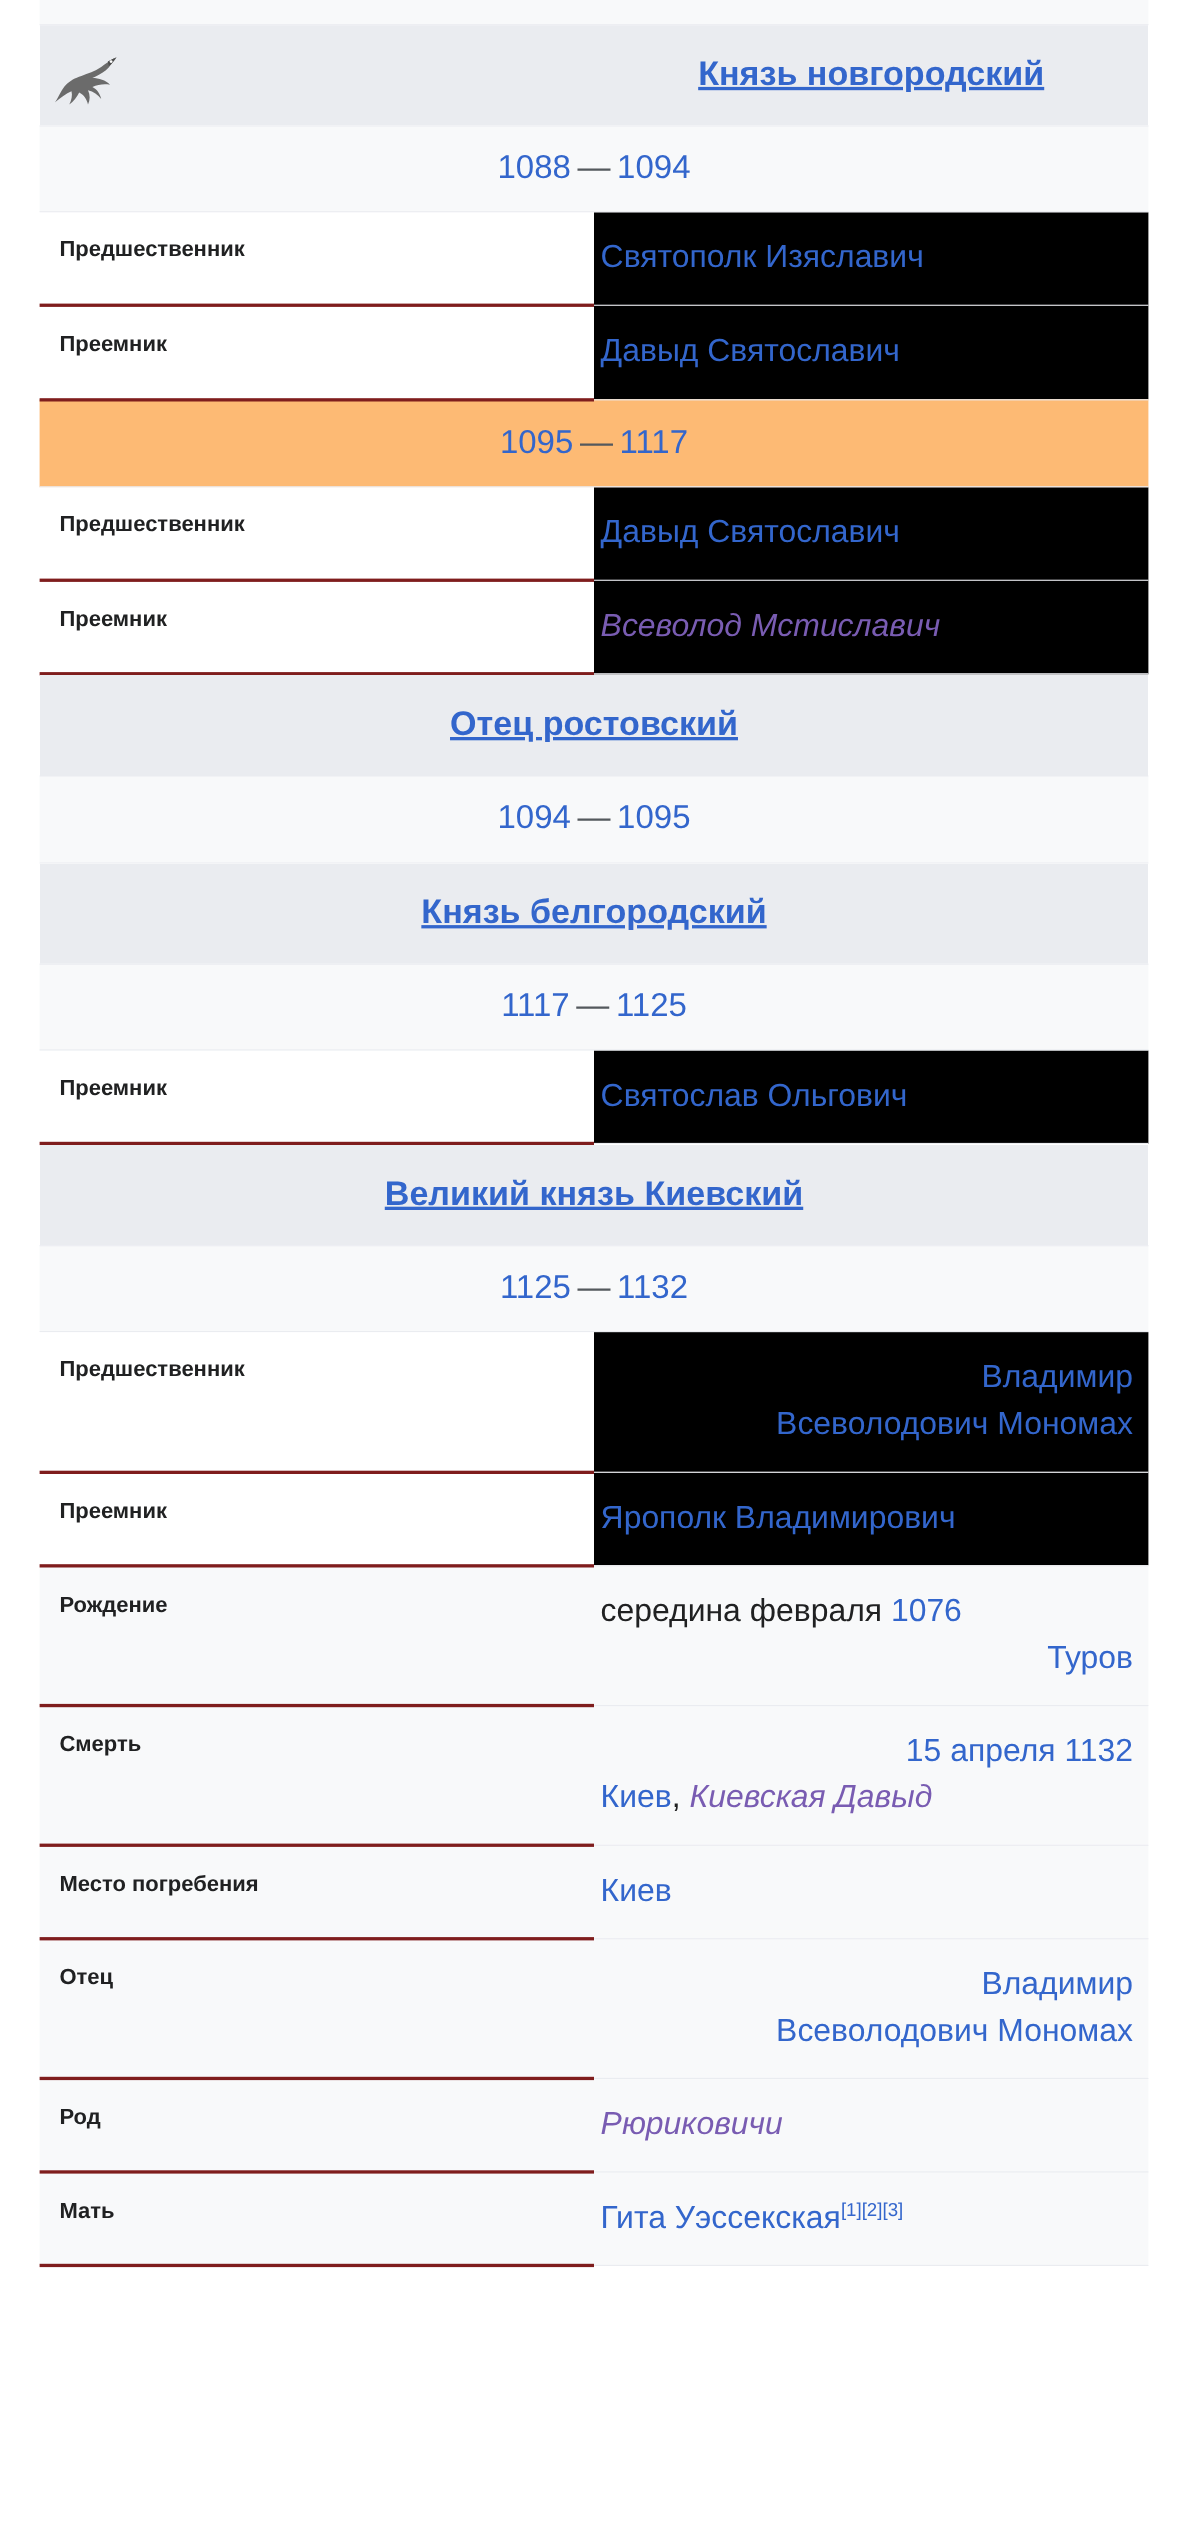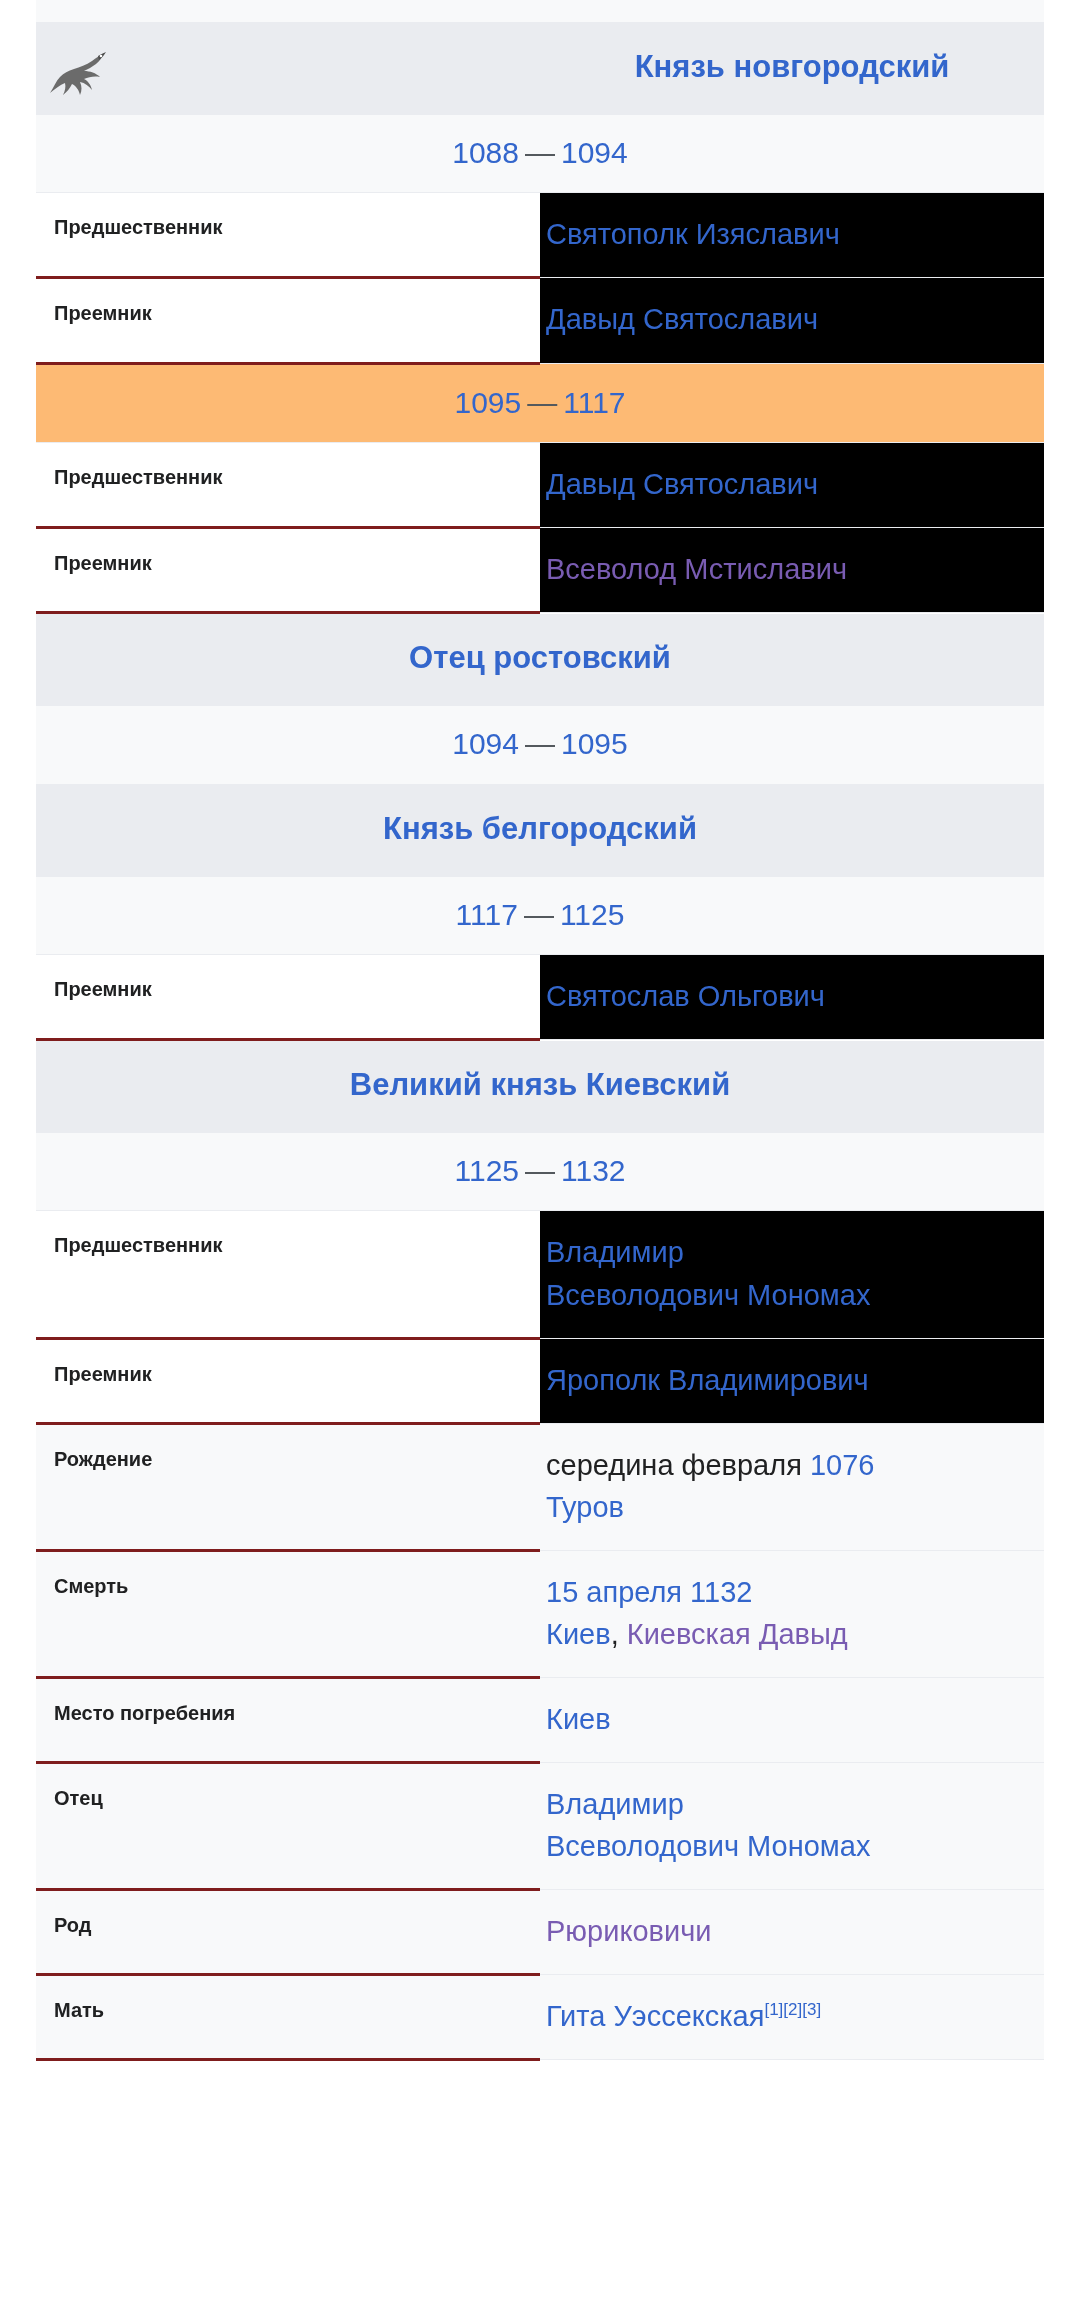--- a/index.html
+++ b/index.html
@@ -40,20 +40,21 @@
   .section-row td {
     background: #eaecf0;
     text-align: center;
     padding: 22px 10px 24px 10px;
     border-bottom: 1px solid #eaecf0;
   }
   .section-row .section-title {
     color: #3366cc;
     font-weight: bold;
     font-size: 31px;
+    text-decoration: underline;
   }
   .section-row {
     position: relative;
   }
   .crest-cell {
     width: 96px;
     background: #eaecf0 !important;
     padding: 14px 0 0 10px !important;
     text-align: left !important;
     vertical-align: middle;
@@ -98,23 +99,25 @@
     background: #000000;
     border-bottom: 1px solid #eaecf0;
     font-size: 29px;
   }
   .data-row.alt th, .data-row.alt td {
     background: #f8f9fa;
   }
   a.wl {
     color: #3366cc;
     text-decoration: none;
+    text-align: right;
   }
   a.wl.visited {
     color: #795cb2;
+    font-style: italic;
   }
   .val-line {
     display: block;
   }
   .plain-text {
     color: #202122;
   }
   sup.refs {
     font-size: 17px;
     vertical-align: super;

